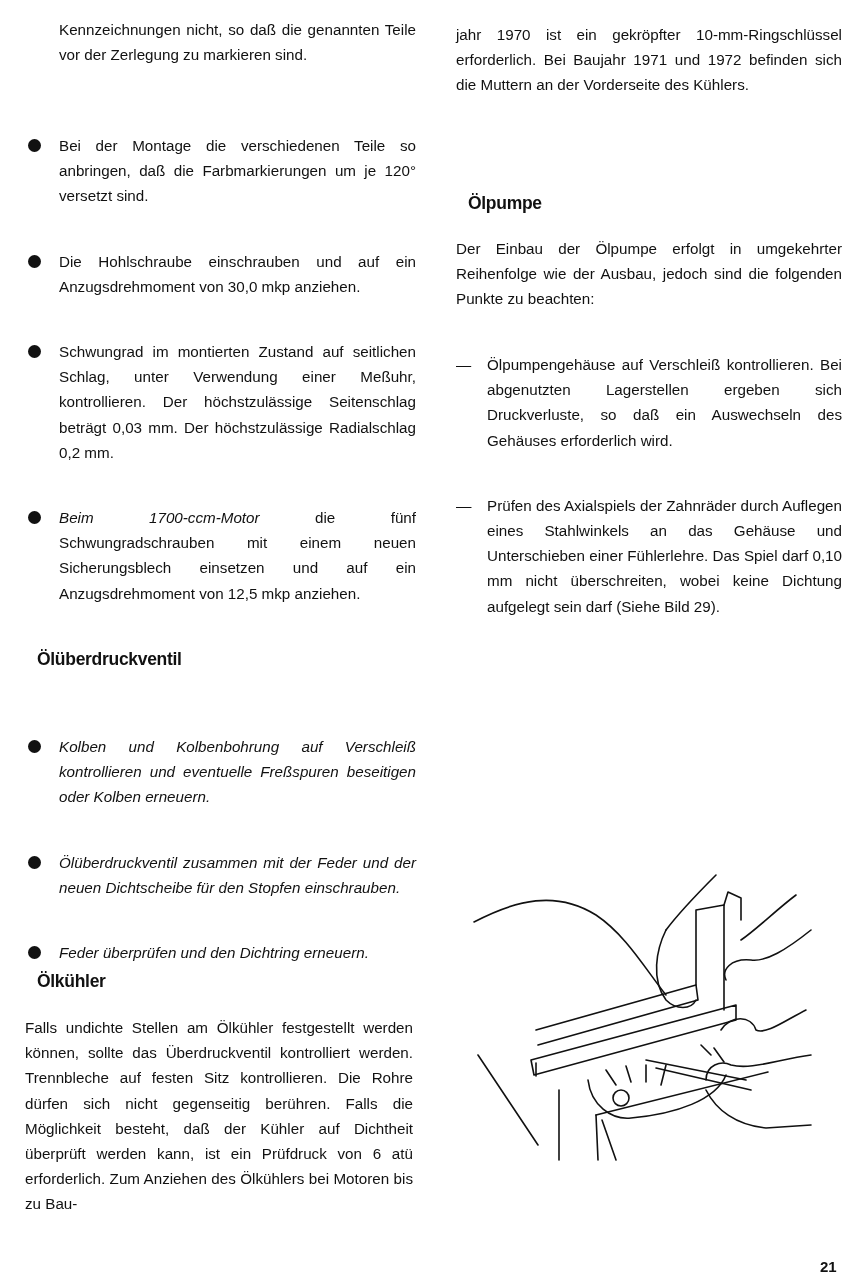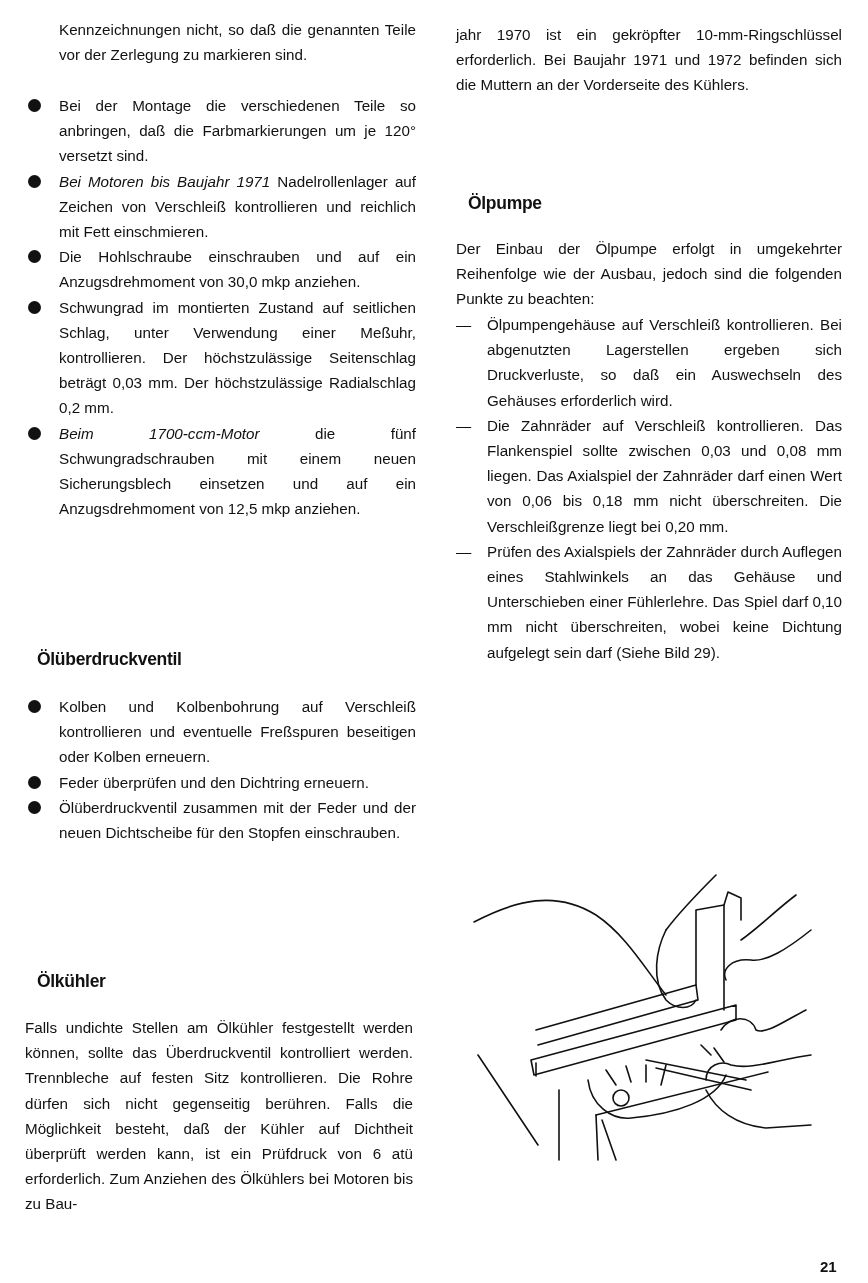--- a/index.html
+++ b/index.html
@@ -2,66 +2,65 @@
 <html><head>
 <meta charset="utf-8">
 <style>
   html, body { margin: 0; padding: 0; background: #ffffff; }
   body { width: 868px; height: 1283px; position: relative; overflow: hidden;
          font-family: "Liberation Sans", "DejaVu Sans", sans-serif; color: #111; }
   .col { position: absolute; top: 0; }
   .col-left { left: 28px; width: 388px; }
   .col-right { left: 456px; width: 386px; }
   .p { font-size: 15.2px; line-height: 25.2px; text-align: justify; margin: 0; }
-  .item { position: relative; padding-left: 31px; }
+  .item { position: relative; padding-left: 31px; margin-top: 40px; }
   .bullet { position: absolute; left: 0; top: 6px; width: 13px; height: 13px; border-radius: 50%; background: #111; }
   .dash { position: absolute; left: 0; top: 0; font-size: 15.2px; line-height: 25.2px; }
   .h { font-weight: bold; font-size: 17.5px; margin: 12px; letter-spacing: -0.3px; }
   .ital { font-style: italic; }
   .caption { font-weight: bold; font-size: 8.6px; line-height: 14px; margin: 0; }
   .pagenum { position: absolute; left: 820px; top: 1258px; font-size: 15px; font-weight: bold; }
   svg.fig { position: absolute; left: 466px; top: 870px; }
 </style>
 </head>
 <body>
 
 <div class="col col-left">
   <p class="p" style="position:absolute; top:17px; left:31px; width:357px;">Kennzeichnungen nicht, so daß die genannten Teile vor der Zerlegung zu markieren sind.</p>
 
   <div style="position:absolute; top:93px; left:0; width:388px;">
     <div class="item p"><span class="bullet"></span><span class="ital"></span><span>Bei der Montage die verschiedenen Teile so anbringen, daß die Farbmarkierungen um je 120° versetzt sind.</span></div>
-    <div class="item p"><span class="bullet"></span><span class="ital">Bei Motoren bis Baujahr 1971</span><span> Nadelrollenlager auf Zeichen von Verschleiß kontrollieren und reichlich mit Fett einschmieren.</span></div>
     <div class="item p"><span class="bullet"></span><span class="ital"></span><span>Die Hohlschraube einschrauben und auf ein Anzugsdrehmoment von 30,0 mkp anziehen.</span></div>
     <div class="item p"><span class="bullet"></span><span class="ital"></span><span>Schwungrad im montierten Zustand auf seitlichen Schlag, unter Verwendung einer Meßuhr, kontrollieren. Der höchstzulässige Seitenschlag beträgt 0,03 mm. Der höchstzulässige Radialschlag 0,2 mm.</span></div>
     <div class="item p"><span class="bullet"></span><span class="ital">Beim 1700-ccm-Motor</span><span> die fünf Schwungradschrauben mit einem neuen Sicherungsblech einsetzen und auf ein Anzugsdrehmoment von 12,5 mkp anziehen.</span></div>
   </div>
 
   <h2 class="h" style="position:absolute; top:637px; left:-3px;text-align:center;">Ölüberdruckventil</h2>
 
-  <div style="position:absolute; top:694px; left:0; width:388px;">
+  <div style="position:absolute; top:694px; left:0; width:388px;font-style:italic;">
     <div class="item p"><span class="bullet"></span><span>Kolben und Kolbenbohrung auf Verschleiß kontrollieren und eventuelle Freßspuren beseitigen oder Kolben erneuern.</span></div>
+    <div class="item p"><span class="bullet"></span><span>Ölüberdruckventil zusammen mit der Feder und der neuen Dichtscheibe für den Stopfen einschrauben.</span></div>
     <div class="item p"><span class="bullet"></span><span>Feder überprüfen und den Dichtring erneuern.</span></div>
-    <div class="item p"><span class="bullet"></span><span>Ölüberdruckventil zusammen mit der Feder und der neuen Dichtscheibe für den Stopfen einschrauben.</span></div>
   </div>
 
   <h2 class="h" style="position:absolute; top:959px; left:-3px;">Ölkühler</h2>
 
   <p class="p" style="position:absolute; top:1015px; left:-3px; width:388px;">Falls undichte Stellen am Ölkühler festgestellt werden können, sollte das Überdruckventil kontrolliert werden. Trennbleche auf festen Sitz kontrollieren. Die Rohre dürfen sich nicht gegenseitig berühren. Falls die Möglichkeit besteht, daß der Kühler auf Dichtheit überprüft werden kann, ist ein Prüfdruck von 6 atü erforderlich. Zum Anziehen des Ölkühlers bei Motoren bis zu Bau-</p>
 </div>
 
 <div class="col col-right">
   <p class="p" style="position:absolute; top:22px; left:0; width:386px;">jahr 1970 ist ein gekröpfter 10-mm-Ringschlüssel erforderlich. Bei Baujahr 1971 und 1972 befinden sich die Muttern an der Vorderseite des Kühlers.</p>
 
   <h2 class="h" style="position:absolute; top:181px; left:0;">Ölpumpe</h2>
 
   <p class="p" style="position:absolute; top:236px; left:0; width:386px;">Der Einbau der Ölpumpe erfolgt in umgekehrter Reihenfolge wie der Ausbau, jedoch sind die folgenden Punkte zu beachten:</p>
 
   <div style="position:absolute; top:312px; left:0; width:386px;">
     <div class="item p"><span class="dash">—</span><span>Ölpumpengehäuse auf Verschleiß kontrollieren. Bei abgenutzten Lagerstellen ergeben sich Druckverluste, so daß ein Auswechseln des Gehäuses erforderlich wird.</span></div>
-    <div class="item p"><span class="dash">—</span><span>Die Zahnräder auf Verschleiß kontrollieren. Das Flankenspiel sollte zwischen 0,03 und 0,08 mm liegen. Das Axialspiel der Zahnräder darf einen Wert von 0,06 bis 0,18 mm nicht überschreiten. Die Verschleißgrenze liegt bei 0,20 mm.</span></div>
+    <div class="item p"><span class="dash">—</span></div>
     <div class="item p"><span class="dash">—</span></div>
     <div class="item p"><span class="dash">—</span><span>Prüfen des Axialspiels der Zahnräder durch Auflegen eines Stahlwinkels an das Gehäuse und Unterschieben einer Fühlerlehre. Das Spiel darf 0,10 mm nicht überschreiten, wobei keine Dichtung aufgelegt sein darf (Siehe Bild 29).</span></div>
   </div>
 
   <div style="position:absolute; top:1168px; left:0; width:386px;">
   </div>
 </div>
 
 <svg class="fig" width="370" height="295" viewBox="0 0 370 295" fill="none" stroke="#111" stroke-width="1.6" stroke-linejoin="round" stroke-linecap="round">
   <g>

